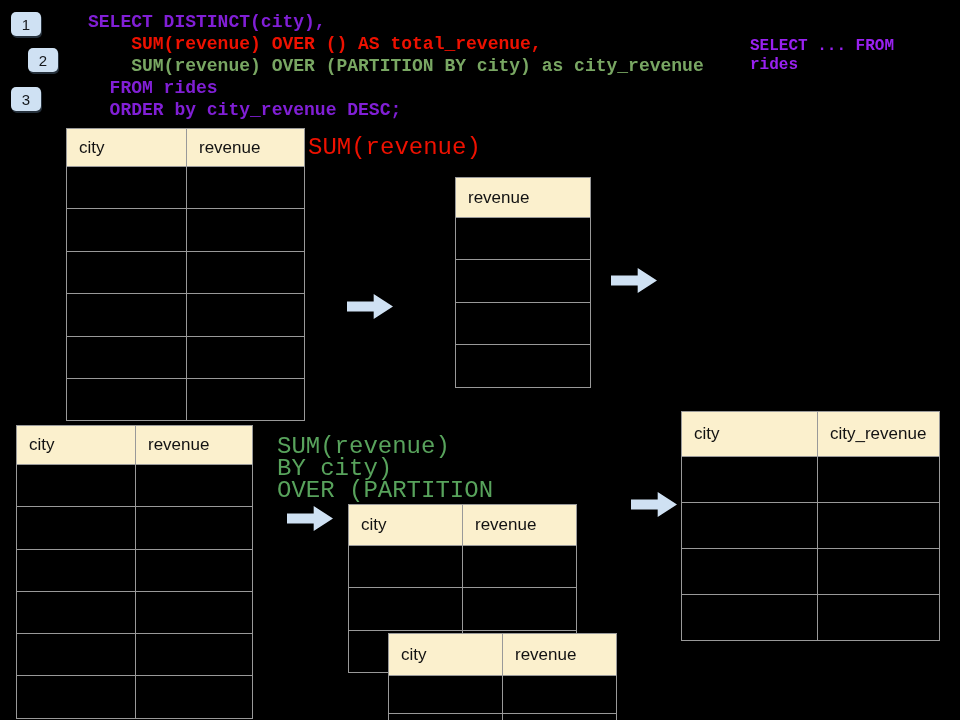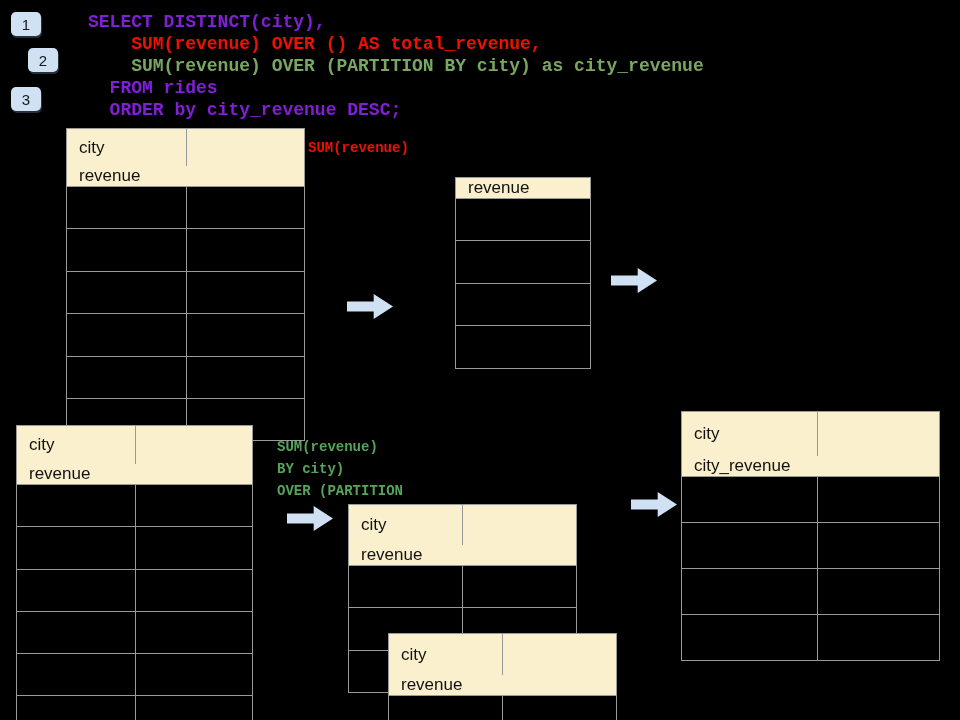--- a/index.html
+++ b/index.html
@@ -30,43 +30,43 @@
   }
   
   .note {
     position:absolute; left:750px; top:37px;
     font-family:"Liberation Mono", monospace; font-weight:bold;
     font-size:16px; line-height:19px; white-space:pre;
     color:var(--note_purple,#9921F0);
   }
   
   .ann {
-    position:absolute; font-family:"Liberation Mono", monospace; font-weight:bold;
-    font-size:14px; line-height:22px; white-space:pre;
+    position:absolute; font-family:"Liberation Mono", monospace; font-weight:normal;
+    font-size:24px; line-height:22px; white-space:pre;
   }
   .ann-total { left:308px; top:137px; color:var(--annotation_red,#EE1100); }
   .ann-part  { left:277px; top:436px; color:var(--annotation_green,#58A35C); }
 
   
   .arrow {
     position:absolute; width:46px; height:25px;
     background:var(--accent_blue,#CFE1F3);
     clip-path:polygon(0 30%,58% 30%,58% 0,100% 50%,58% 100%,58% 70%,0 70%);
   }
   .arrow1 { left:347px; top:294px; }
   .arrow2 { left:611px; top:268px; }
   .arrow3 { left:287px; top:506px; }
   .arrow4 { left:631px; top:492px; }
 
   
   .tbl {
     position:absolute; background:#000;
     border:1px solid var(--table_border,#999); box-sizing:border-box;
   }
-  .hrow { display:flex; background:var(--header_fill,#FBF0CD);flex-direction:column; }
+  .hrow { display:flex; background:var(--header_fill,#FBF0CD); }
   .row  { display:flex; border-top:1px solid var(--table_border,#999); }
   .cell { box-sizing:border-box; }
   .cell:not(:last-child) { border-right:1px solid var(--table_border,#999); }
   .th { display:flex; align-items:center; padding-left:12px;
         font-size:17px; color:#121212; }
 
   .t-a { left:66px;  top:128px; width:239px; }
   .t-a .th{height:37px;}  .t-a .td{height:41.4px;} .t-a .c0{width:120px;} .t-a .c1{flex:1;}
   .t-b { left:455px; top:177px; width:136px; }
   .t-b .th{height:39px;}  .t-b .td{height:41.4px;} .t-b .c0{flex:1;}
@@ -83,20 +83,21 @@
 <body>
 
 <div class="stage">
 
   <div class="badge badge1">1</div>
   <div class="badge badge2">2</div>
   <div class="badge badge3">3</div>
 
   <div class="code"><div style="color: rgb(129, 31, 214);">SELECT DISTINCT(city),</div><div style="color: rgb(238, 17, 0);">    SUM(revenue) OVER () AS total_revenue,</div><div style="color: rgb(121, 167, 99);">    SUM(revenue) OVER (PARTITION BY city) as city_revenue</div><div style="color: rgb(129, 31, 214);">  FROM rides</div><div style="color: rgb(129, 31, 214);">  ORDER by city_revenue DESC;</div></div>
 
+  <div class="note"><div>SELECT ... FROM</div><div>rides</div></div>
 
   <div class="ann ann-total"><div>SUM(revenue)</div></div>
 
   <div class="ann ann-part"><div>SUM(revenue)</div><div>BY city)</div><div>OVER (PARTITION</div></div>
 
   <div class="arrow arrow1"></div>
   <div class="arrow arrow2"></div>
   <div class="arrow arrow3"></div>
   <div class="arrow arrow4"></div>
 

